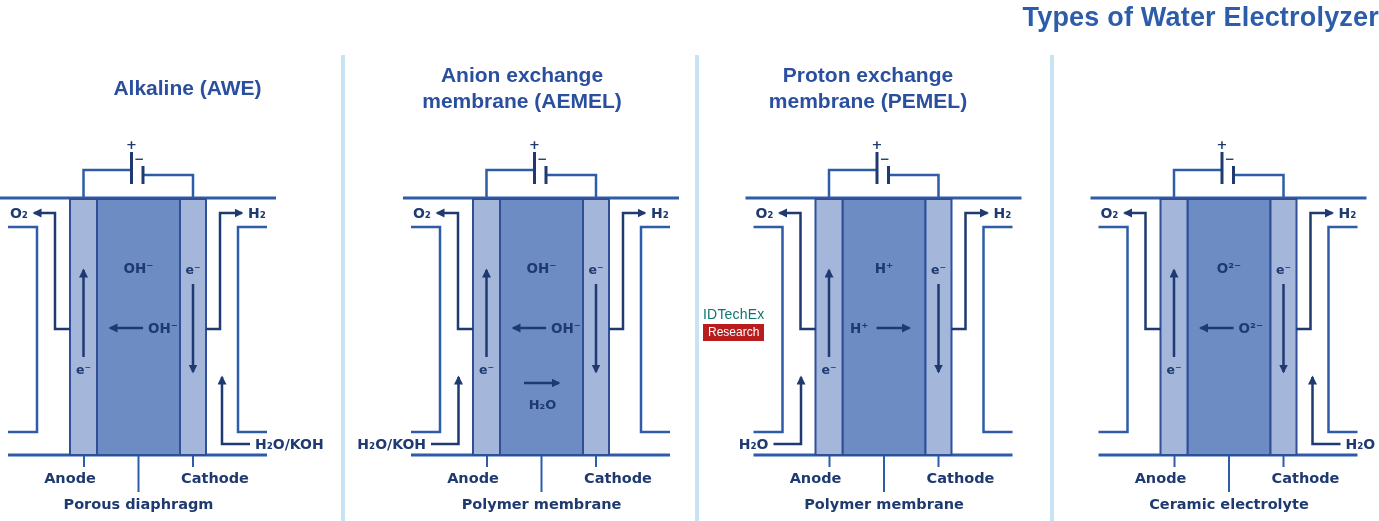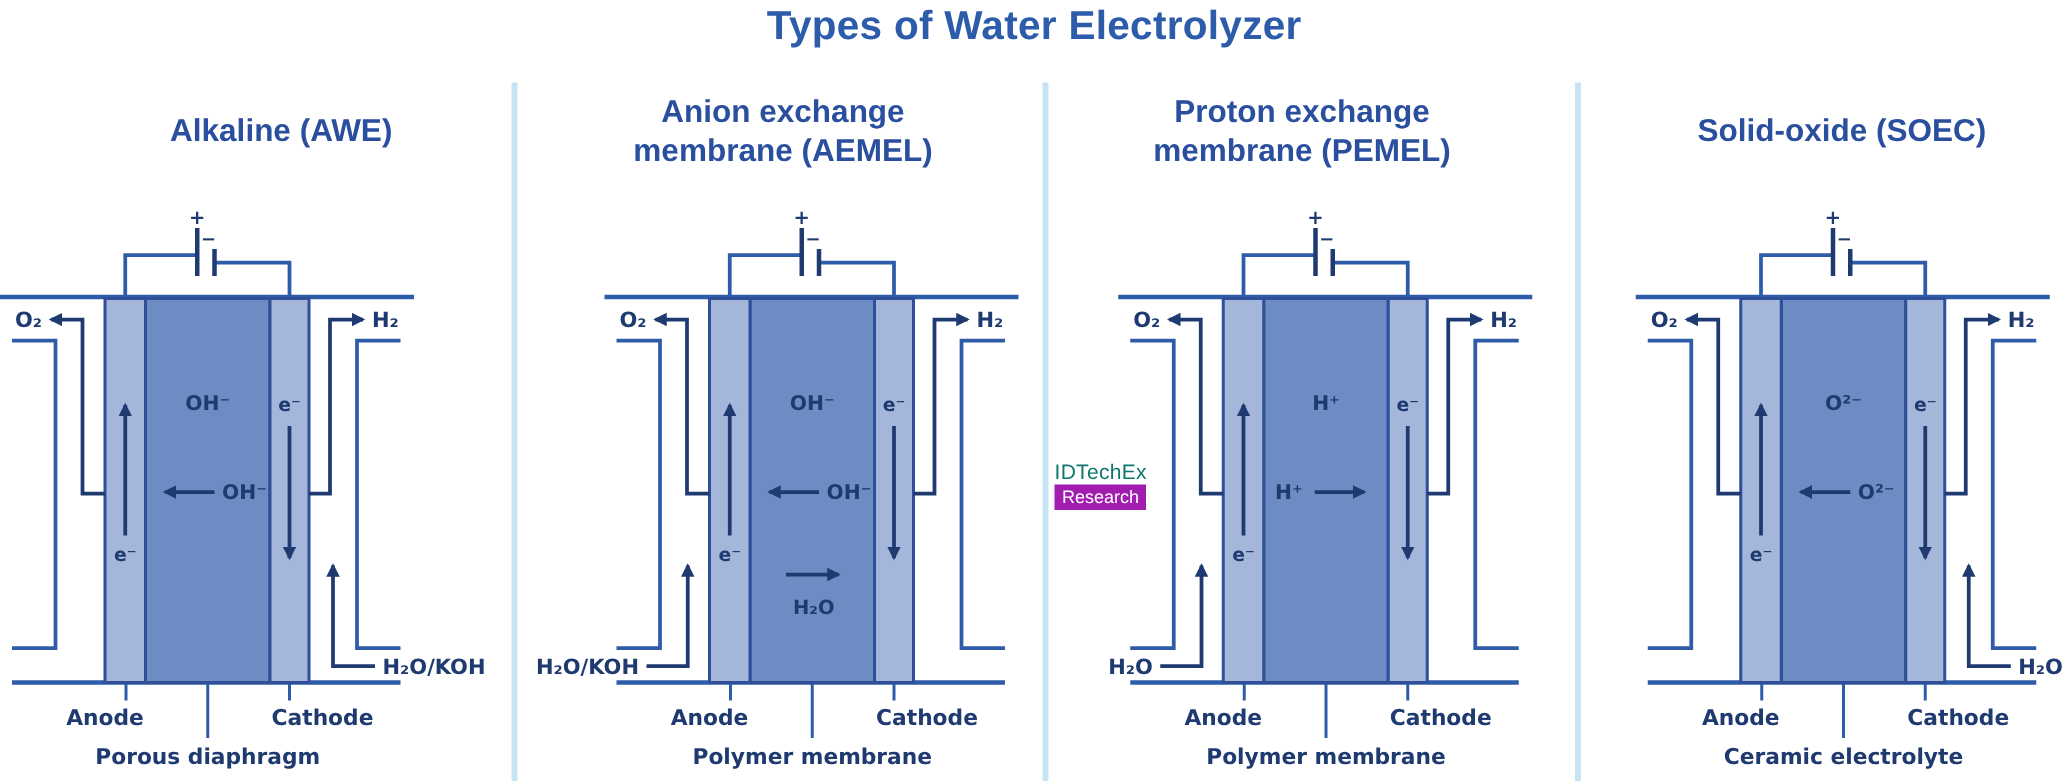--- a/index.html
+++ b/index.html
@@ -1,57 +1,53 @@
 <!DOCTYPE html>
 <html><head>
 <meta charset="utf-8">
 <style>
   html,body{margin:0;padding:0;background:#ffffff;}
   #stage{position:relative;width:1379px;height:521px;background:#ffffff;overflow:hidden;
          font-family:"Liberation Sans",sans-serif;}
-  #main-title{position:absolute;top:2px;left:0;width:1379px;text-align:center;
+  #main-title{position:absolute;top:2px;left:0;width:1379px;text-align:right;
               font-size:27px;font-weight:bold;color:#2d5cab;letter-spacing:0.2px;}
   .panel-title{position:absolute;top:52px;height:72px;display:flex;flex-direction:column;
                justify-content:center;text-align:center;font-size:21px;font-weight:bold;
                color:#2a4f9e;line-height:26px;}
   .panel-title span{display:block;}
   #pt-0{left:0;width:343px;margin-left:16px;}
   #pt-1{left:347px;width:350px;}
   #pt-2{left:703px;width:330px;}
   #pt-3{left:1077px;width:302px;}
   .divider{position:absolute;top:55px;height:466px;width:4px;background:#c7e3f4;}
   #dv-0{left:341px;} #dv-1{left:695px;} #dv-2{left:1050px;}
   #diagram-svg{position:absolute;left:0;top:0;}
   #idtechex-logo{position:absolute;left:703px;top:306px;}
   #logo-line1{font-size:14px;color:#0f766e;letter-spacing:0.2px;}
-  #logo-line2{display:inline-block;background:#a21caf;color:#ffffff;font-size:12px;
+  #logo-line2{display:inline-block;background:#b91c1c;color:#ffffff;font-size:12px;
               padding:1px 5px 2px 5px;margin-top:1px;}
 </style>
 </head>
 <body>
 
 <div id="stage">
 
   <div id="main-title">Types of Water Electrolyzer</div>
 
   <div class="panel-title" id="pt-0">
     <span>Alkaline (AWE)</span>
     <span></span>
   </div>
   <div class="panel-title" id="pt-1">
     <span>Anion exchange</span>
     <span>membrane (AEMEL)</span>
   </div>
   <div class="panel-title" id="pt-2">
     <span>Proton exchange</span>
     <span>membrane (PEMEL)</span>
-  </div>
-  <div class="panel-title" id="pt-3">
-    <span>Solid-oxide (SOEC)</span>
-    <span></span>
   </div>
 
   <div class="divider" id="dv-0"></div>
   <div class="divider" id="dv-1"></div>
   <div class="divider" id="dv-2"></div>
 
   <svg id="diagram-svg" width="1379" height="521" viewBox="0 0 1379 521">
       <defs>
         <marker id="ah" markerUnits="userSpaceOnUse" markerWidth="12" markerHeight="12" refX="7.5" refY="4.5" orient="auto">
           <path d="M0 0 L9 4.5 L0 9 Z" fill="#1e3a70"></path>

